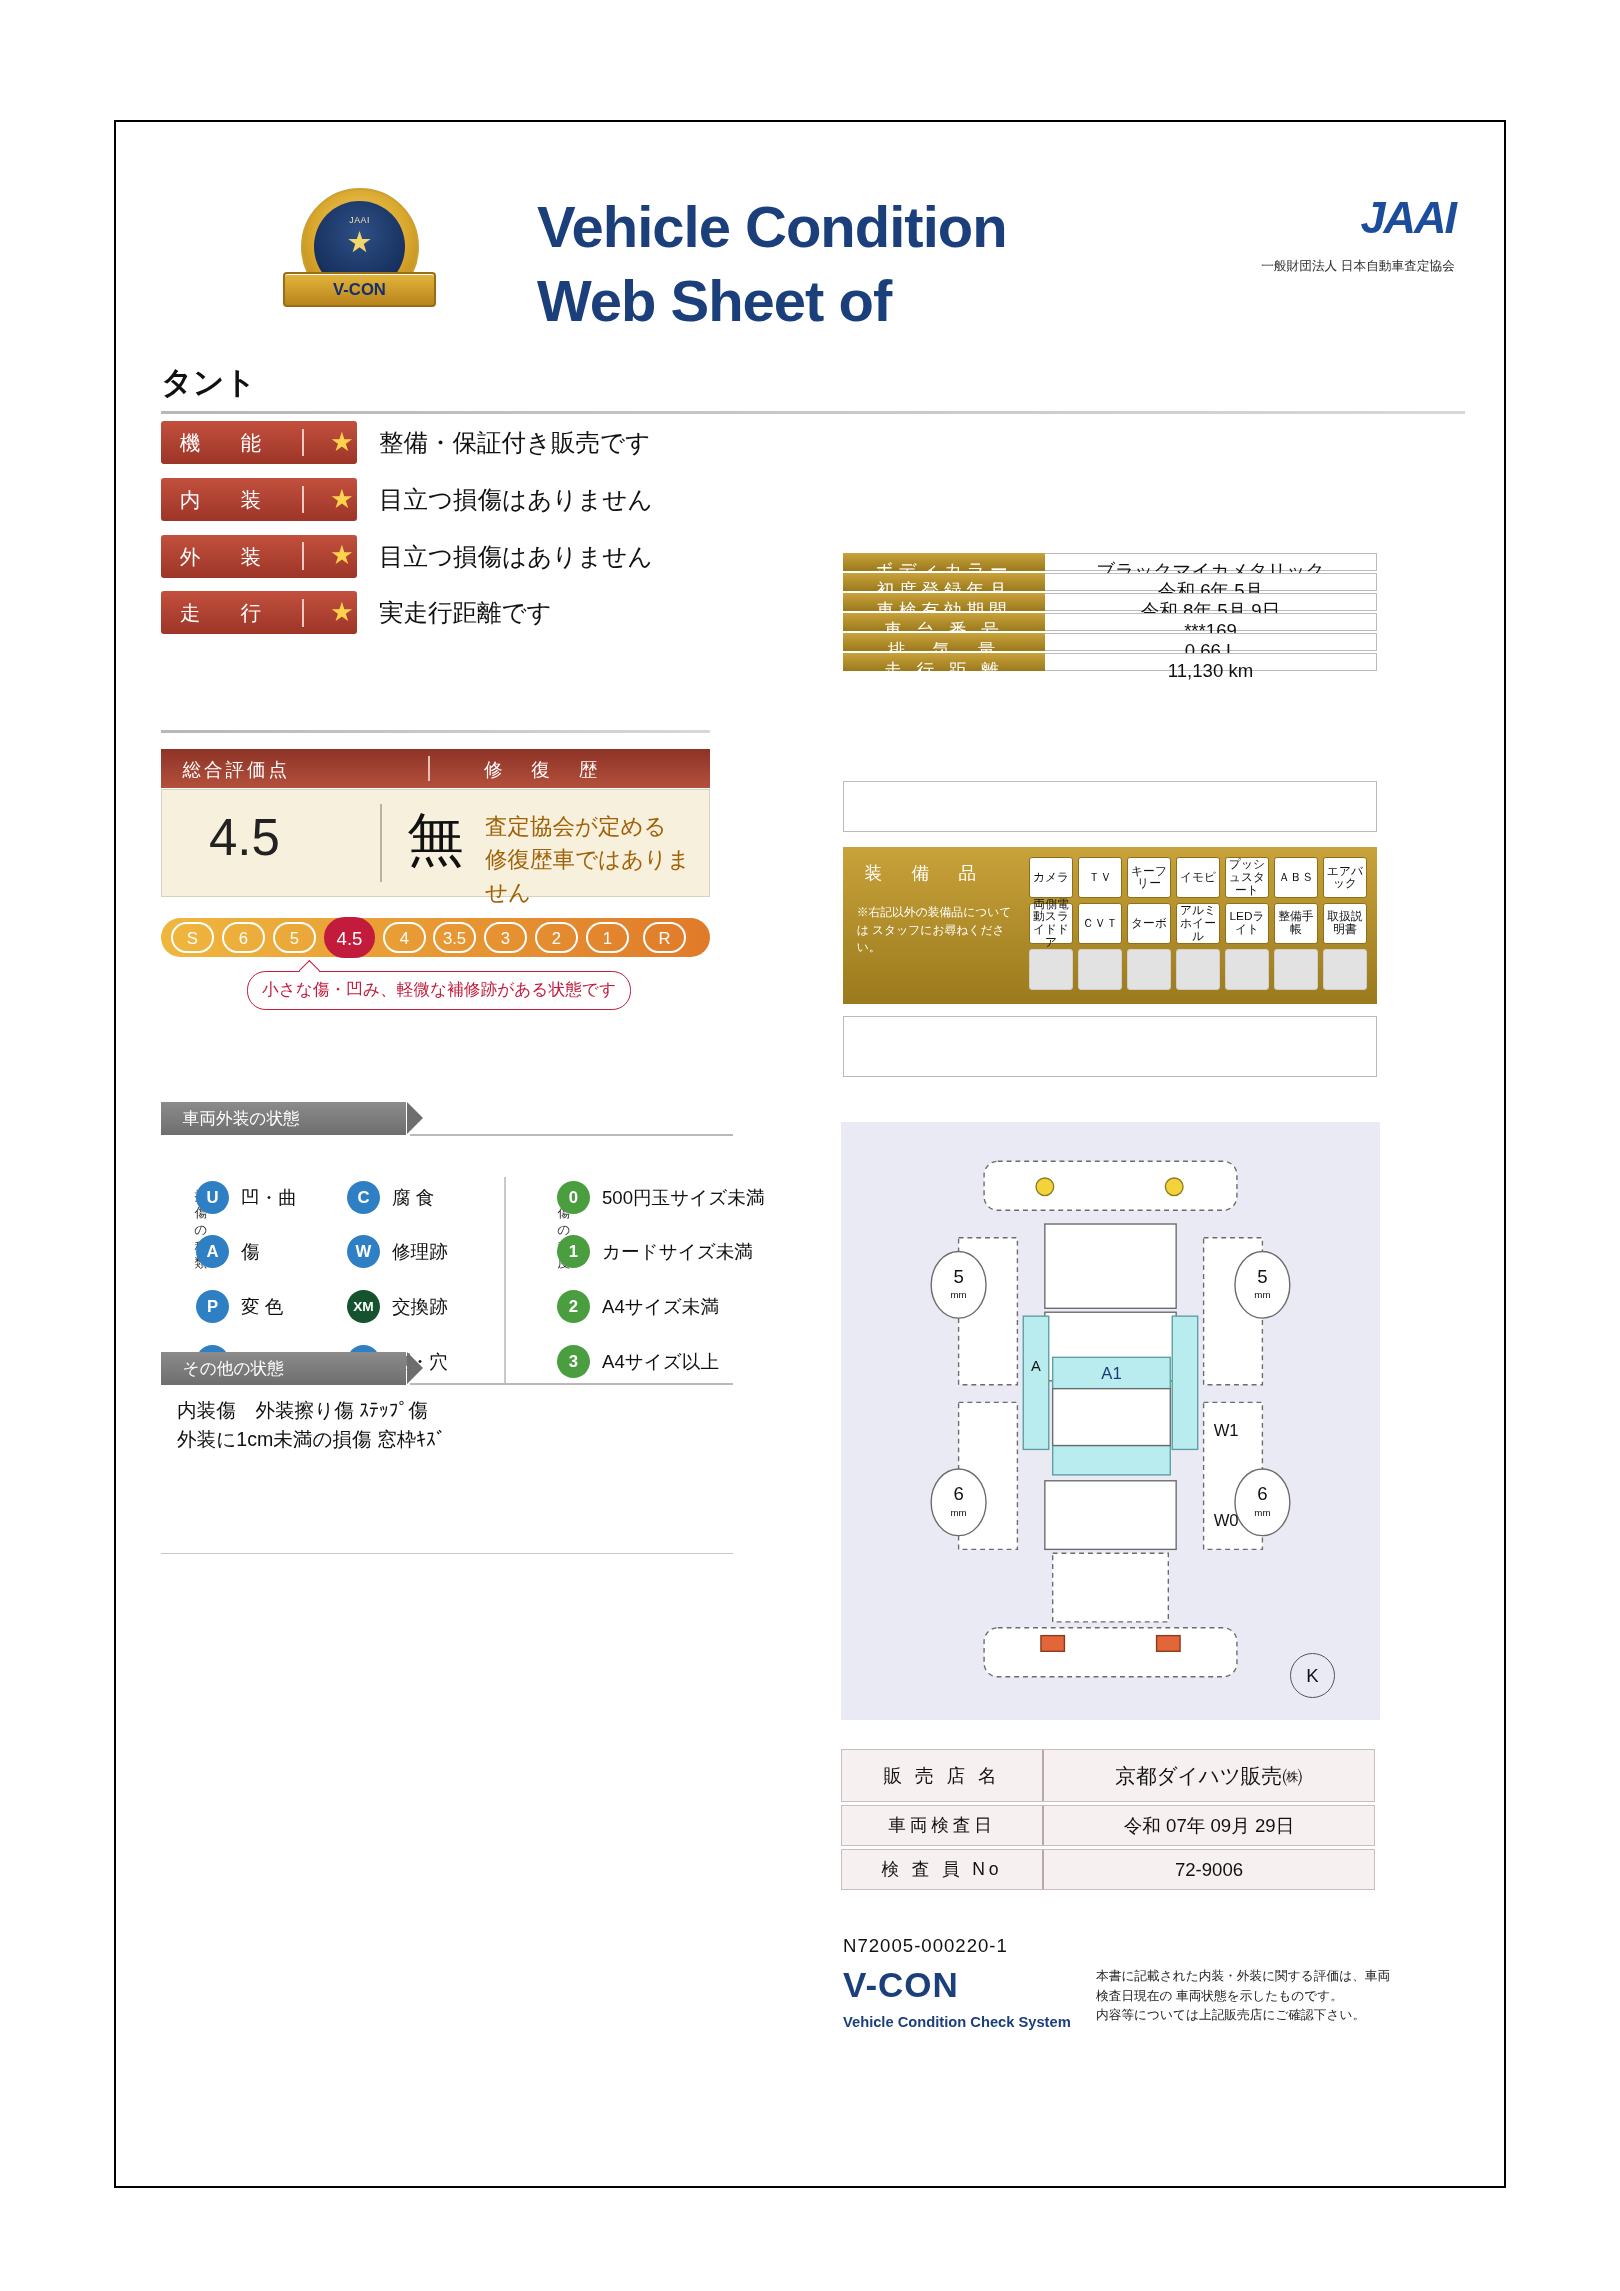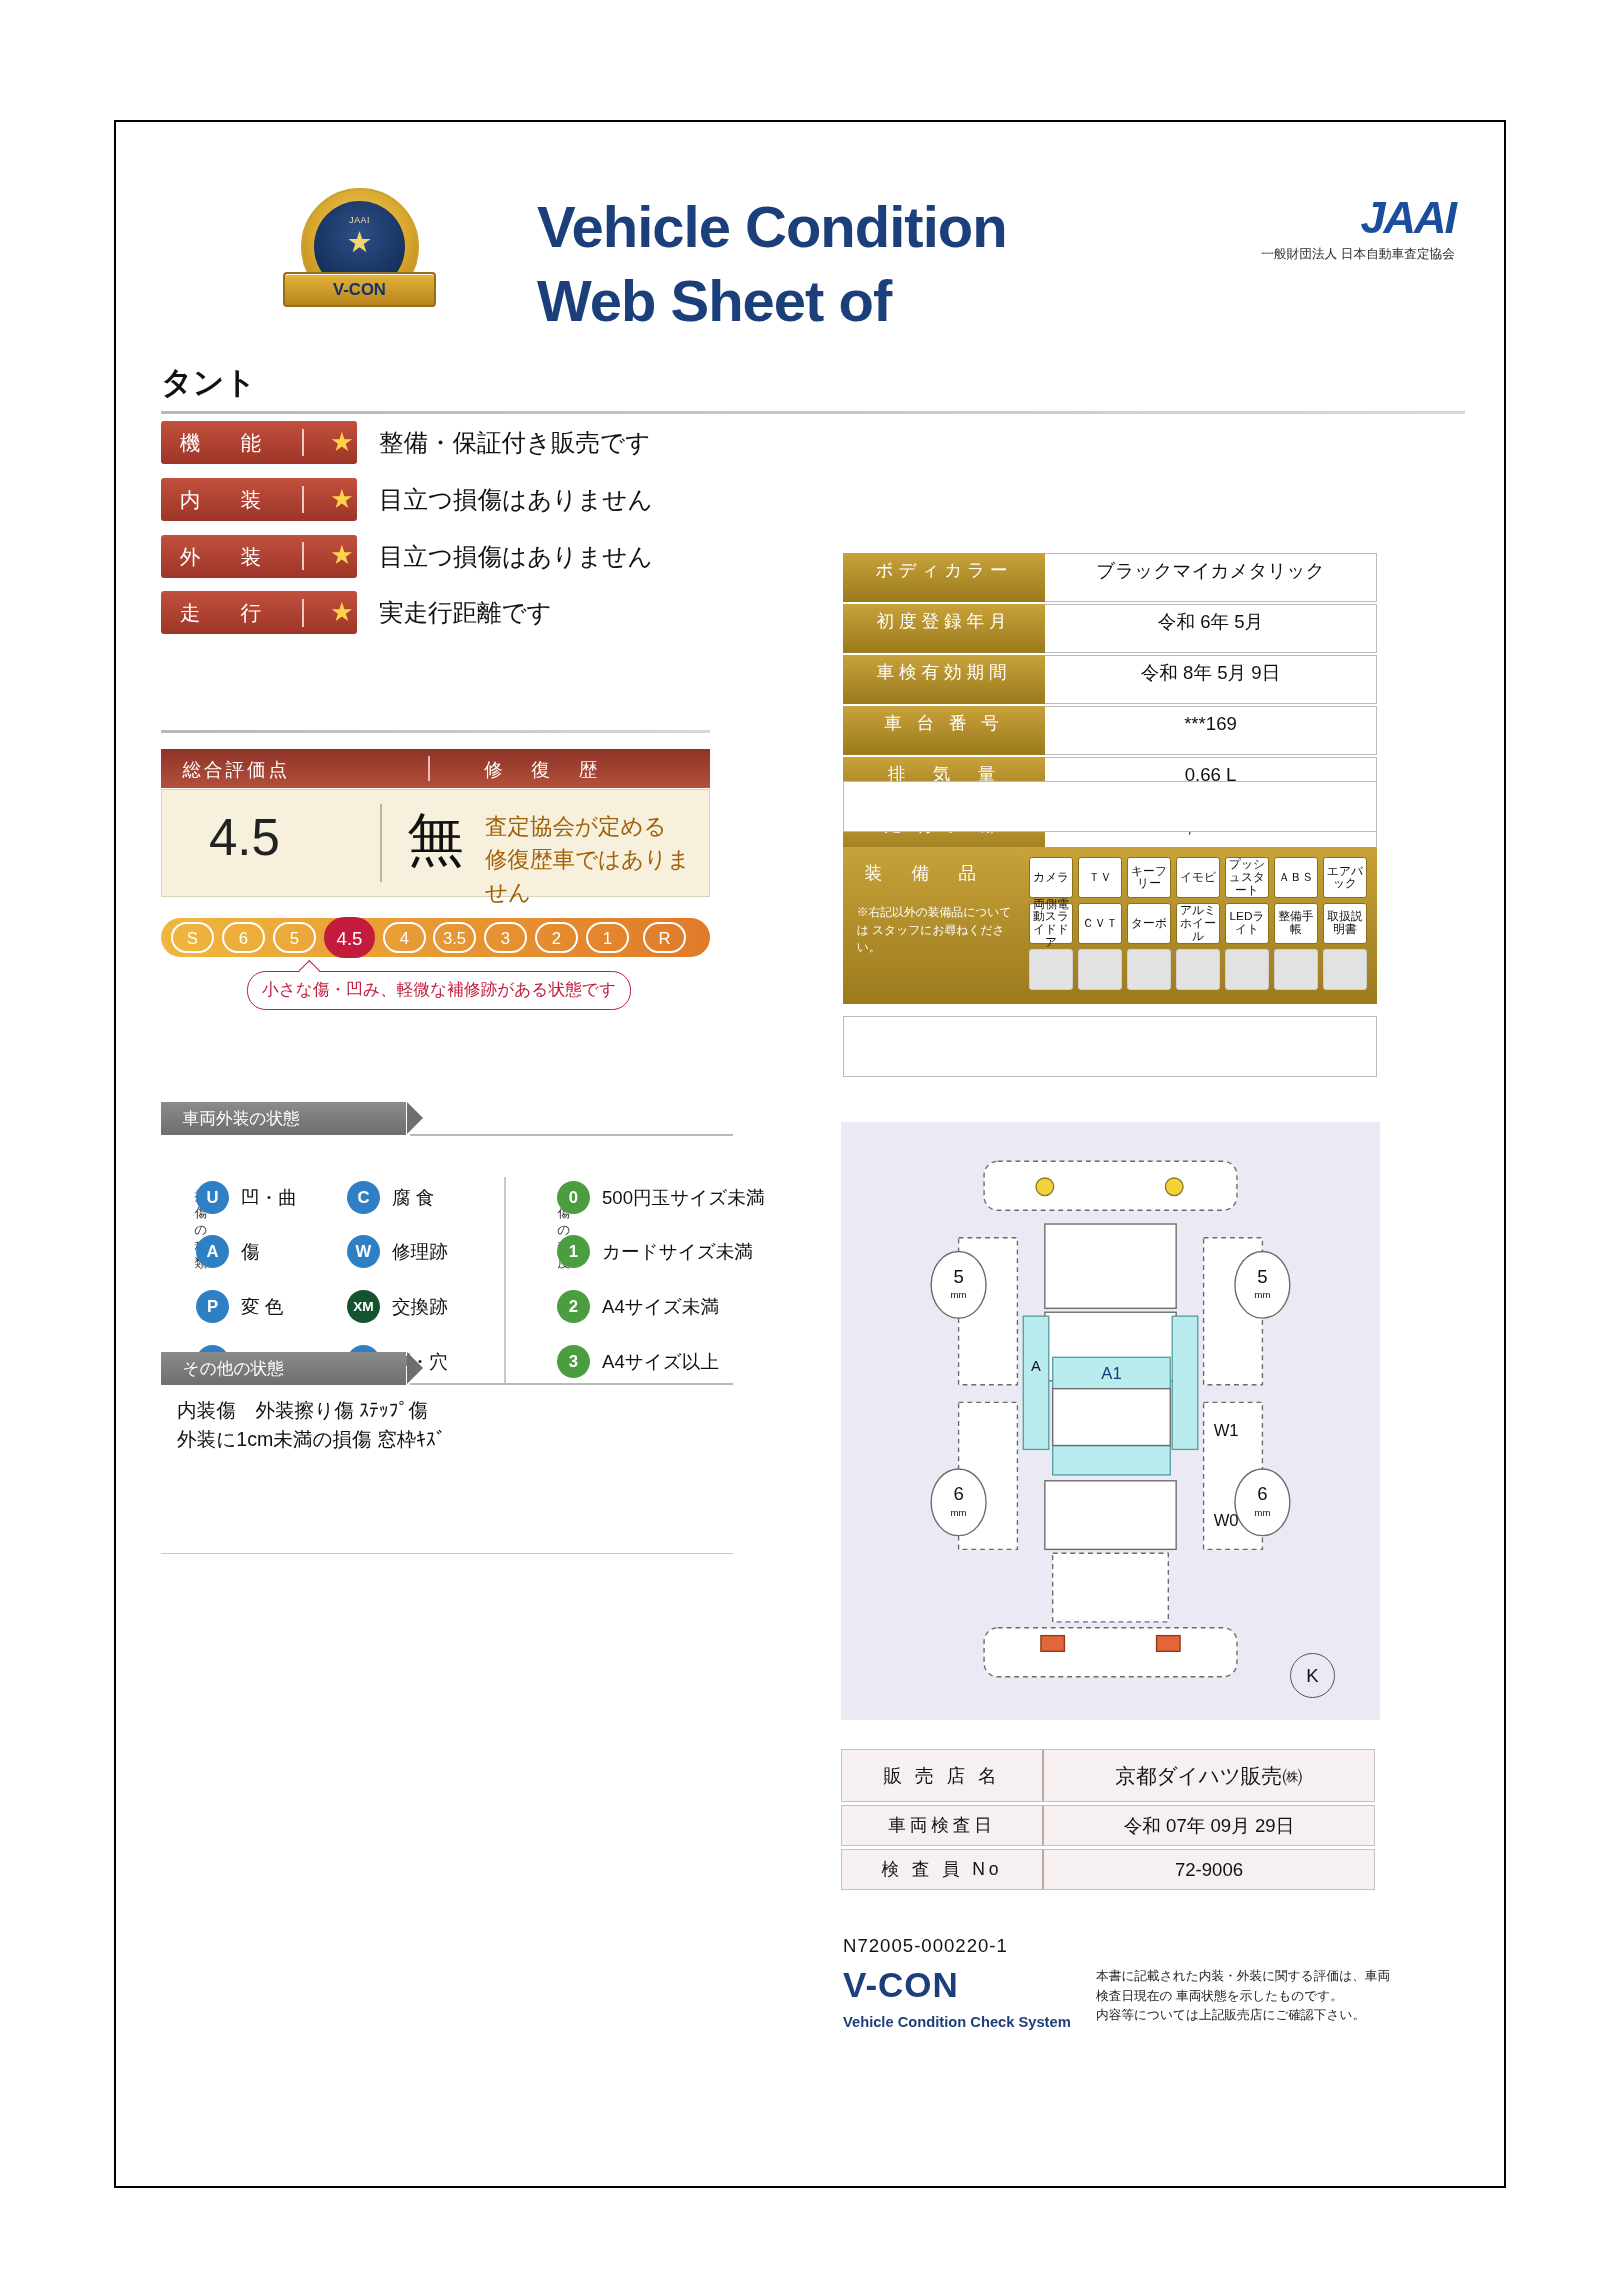--- a/index.html
+++ b/index.html
@@ -17,21 +17,21 @@
      background:radial-gradient(circle at 50% 35%,#2f4f86 0%,#16305e 70%);border:2px solid #e3c濃;box-sizing:border-box;}
   .seal-star{position:absolute;left:50%;top:46%;transform:translate(-50%,-50%);color:#f3d76b;font-size:29px;}
   .seal-txt{position:absolute;left:50%;top:22%;transform:translate(-50%,0);color:#f0e2a8;font-size:8.8px;letter-spacing:0.5px;}
   .ribbon{position:absolute;left:0;top:86px;width:153px;height:35px;background:linear-gradient(#e3b53b,#b9841d);
      border:2px solid #9a6c14;border-radius:3.9px;color:#15306b;font-weight:bold;font-size:16.7px;text-align:center;
      line-height:31px;box-shadow:0 1px 0 #fff inset;box-sizing:border-box;}
   .title{position:absolute;left:421px;top:29px;color:#1b3f7a;font-weight:bold;font-size:58px;line-height:74px;
      letter-spacing:-1px;}
   .jaai{position:absolute;right:49px;top:31px;text-align:right;}
   .jaai-logo{color:#1c4d9c;font-weight:bold;font-style:italic;font-size:45px;letter-spacing:-2px;}
-  .jaai-sub{color:#2c2c2c;font-size:12.7px;margin-top:2px;}
+  .jaai-sub{color:#2c2c2c;font-size:12.7px;margin-top:14px;}
   .carname{position:absolute;left:45px;top:240px;font-size:31px;color:#111;font-weight:600;}
 
   .rule{position:absolute;background:linear-gradient(to right,#b7b7b7,#d8d8d8);height:2.9px;}
 
   
   .starbox{position:absolute;left:45px;top:299px;width:549px;}
   .starrow{position:relative;height:45px;margin-bottom:11.8px;}
   .starlabel{position:absolute;left:0;top:0;width:196px;height:43px;
      background:linear-gradient(#c2503d,#9d3528);border-radius:2.9px;color:#fff;font-size:20.6px;
      letter-spacing:9.8px;text-indent:11.8px;line-height:43px;box-sizing:border-box;padding-left:7px;}
@@ -56,21 +56,21 @@
   .sc{position:absolute;top:3.9px;width:43px;height:31px;border:2px solid #fff;border-radius:17.6px;color:#fff;
       font-size:16.7px;text-align:center;line-height:29px;box-sizing:border-box;}
   .sc.active{background:#c21b3c;border-color:#c21b3c;top:-1px;height:41px;width:51px;line-height:39px;border-radius:21.6px;font-size:18.6px;}
   .bubble{position:absolute;left:131px;top:849px;width:382px;height:37px;border:1px solid #c21b3c;border-radius:18.6px;
      color:#c21b3c;font-size:16.7px;text-align:center;line-height:35px;background:#fff;}
   .bubble:before{content:"";position:absolute;left:54px;top:-8.8px;width:13.7px;height:13.7px;background:#fff;
      border-left:1px solid #c21b3c;border-top:1px solid #c21b3c;transform:rotate(45deg);}
 
   
   .spec{position:absolute;left:727px;top:431px;width:534px;}
-  .srow{display:flex;height:49px;margin-bottom:2px;}
+  .srow{display:flex;height:18px;margin-bottom:2px;}
   .skey{width:202px;background:linear-gradient(#c8a23a,#9b7a1d);color:#fff;font-size:17.6px;line-height:35px;
      text-align:center;letter-spacing:4.9px;box-sizing:border-box;}
   .sval{flex:1;border:1px solid #bbb;border-left:none;background:#fff;font-size:18.6px;line-height:33px;text-align:center;color:#111;box-sizing:border-box;}
   .blankbox{position:absolute;left:727px;top:659px;width:534px;height:51px;border:1px solid #bbb;background:#fff;box-sizing:border-box;}
 
   .equip{position:absolute;left:727px;top:725px;width:534px;height:157px;
      background:linear-gradient(#c8a23a,#9b7a1d);box-sizing:border-box;}
   .equip-t{position:absolute;left:21.6px;top:13.7px;color:#fff;font-size:17.6px;letter-spacing:5.9px;}
   .equip-n{position:absolute;left:13.7px;top:57px;color:#fff;font-size:11.8px;line-height:17.6px;width:157px;}
   .chips{position:absolute;left:186px;top:9.8px;width:338px;}

